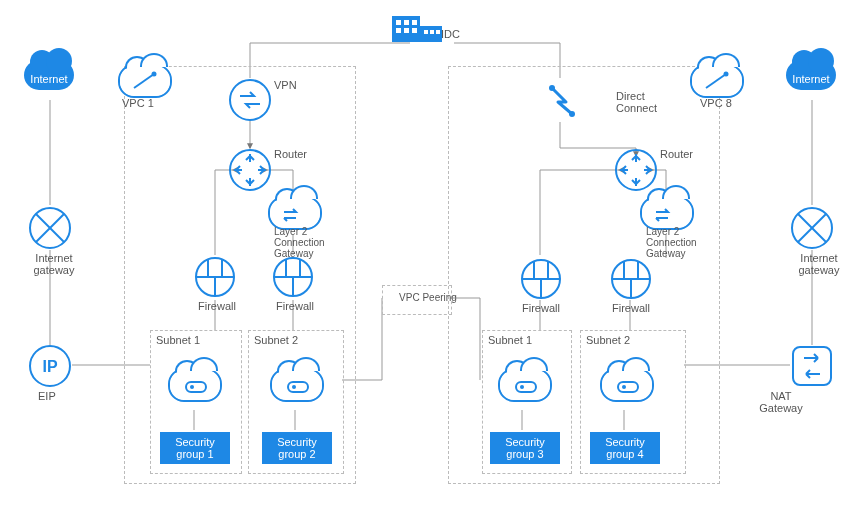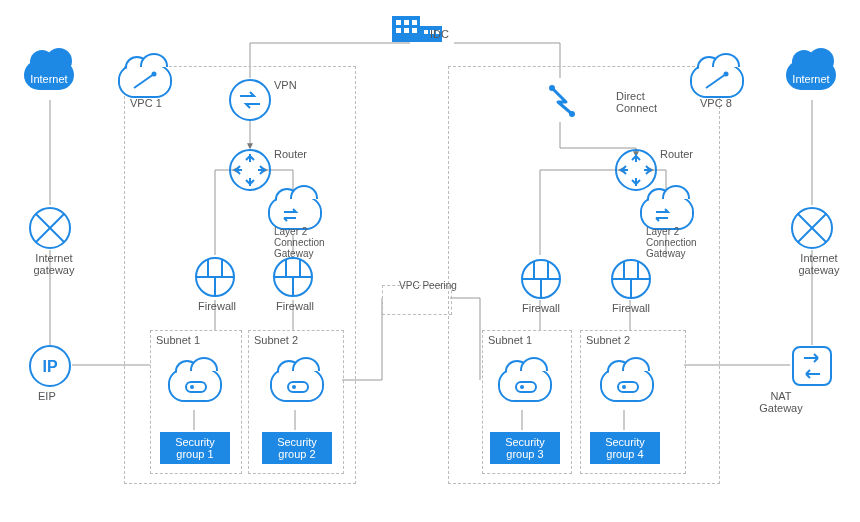--- a/index.html
+++ b/index.html
@@ -96,21 +96,21 @@
     <rect x="8" y="22" width="5" height="5"></rect>
           <rect x="16" y="22" width="5" height="5"></rect>
           <rect x="24" y="22" width="5" height="5"></rect>
     <rect x="36" y="24" width="4" height="4"></rect>
           <rect x="42" y="24" width="4" height="4"></rect>
           <rect x="48" y="24" width="4" height="4"></rect>
         </g>
   </g>
     </svg>
 </div>
-<div class="label" style="left:430px; top:28px;">IDC</div>
+<div class="label" style="left:441px; top:28px;">IDC</div>
 
 <div class="node" style="left:24px; top:60px;">
   <div style="position:relative;">
     <div class="cloud-shape"></div>
     <span class="cloud-text" style="top:62%;">Internet</span>
   </div>
 </div>
 
 <div class="node" style="left:786px; top:60px;">
   <div style="position:relative;">
@@ -121,21 +121,21 @@
 
 <div class="node" style="left:118px; top:64px;">
   <div class="cloud-outline">
       <div class="cloud-outline-inner"></div>
     <svg width="50" height="30" style="position:absolute;top:0;left:0;">
         <line x1="14" y1="22" x2="34" y2="8" stroke="#1e88e5" stroke-width="2"></line>
         <circle cx="34" cy="8" r="2.5" fill="#1e88e5"></circle>
       </svg>
   </div>
 </div>
-<div class="label" style="left:130px; top:97px;">VPC 1</div>
+<div class="label" style="left:122px; top:97px;">VPC 1</div>
 
 <div class="node" style="left:690px; top:64px;">
   <div class="cloud-outline">
       <div class="cloud-outline-inner"></div>
     <svg width="50" height="30" style="position:absolute;top:0;left:0;">
         <line x1="14" y1="22" x2="34" y2="8" stroke="#1e88e5" stroke-width="2"></line>
         <circle cx="34" cy="8" r="2.5" fill="#1e88e5"></circle>
       </svg>
   </div>
 </div>
@@ -291,21 +291,21 @@
       <line x1="28" y1="4" x2="28" y2="21" stroke="#1e88e5" stroke-width="2"></line>
   <line x1="21" y1="21" x2="21" y2="40" stroke="#1e88e5" stroke-width="2"></line>
     </svg>
 </div>
 <div class="label" style="left:612px; top:302px;">Firewall</div>
 
 <div class="label" style="left:156px; top:334px;">Subnet 1</div>
 <div class="label" style="left:254px; top:334px;">Subnet 2</div>
 <div class="label" style="left:488px; top:334px;">Subnet 1</div>
 <div class="label" style="left:586px; top:334px;">Subnet 2</div>
-<div class="label" style="left:384px; top:280px; font-size:10px; width:88px; text-align:center;">VPC Peering</div>
+<div class="label" style="left:384px; top:292px; font-size:10px; width:88px; text-align:center;">VPC Peering</div>
 
 <div class="node" style="left:168px; top:368px;">
   <div class="cloud-outline">
       <div class="cloud-outline-inner"></div>
     <svg width="50" height="30" style="position:absolute;top:0;left:0;">
         <rect x="16" y="12" width="20" height="10" rx="5" fill="none" stroke="#1e88e5" stroke-width="2"></rect>
         <circle cx="22" cy="17" r="2" fill="#1e88e5"></circle>
       </svg>
   </div>
 </div>

